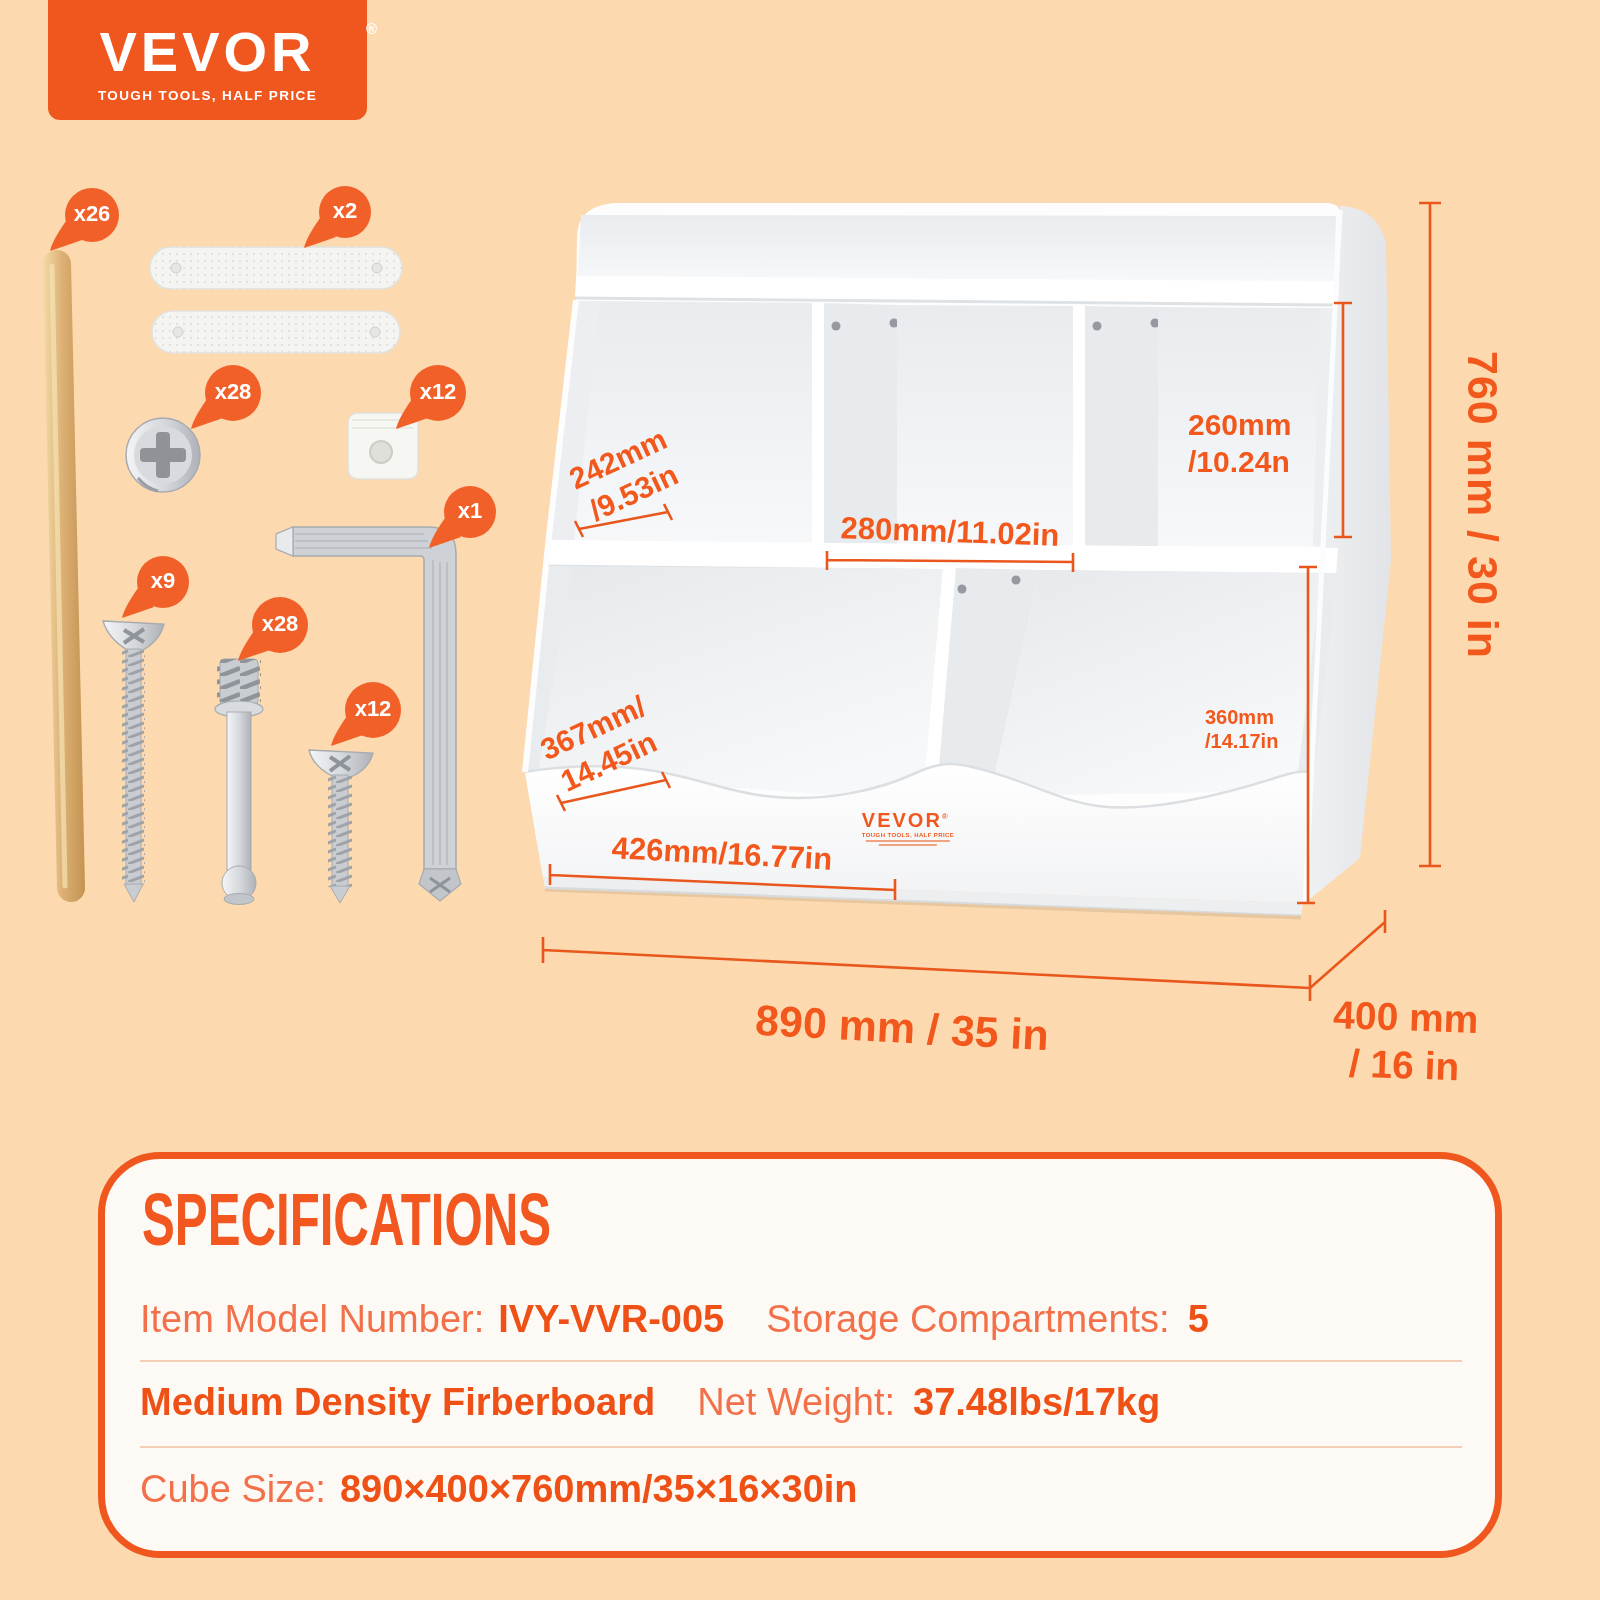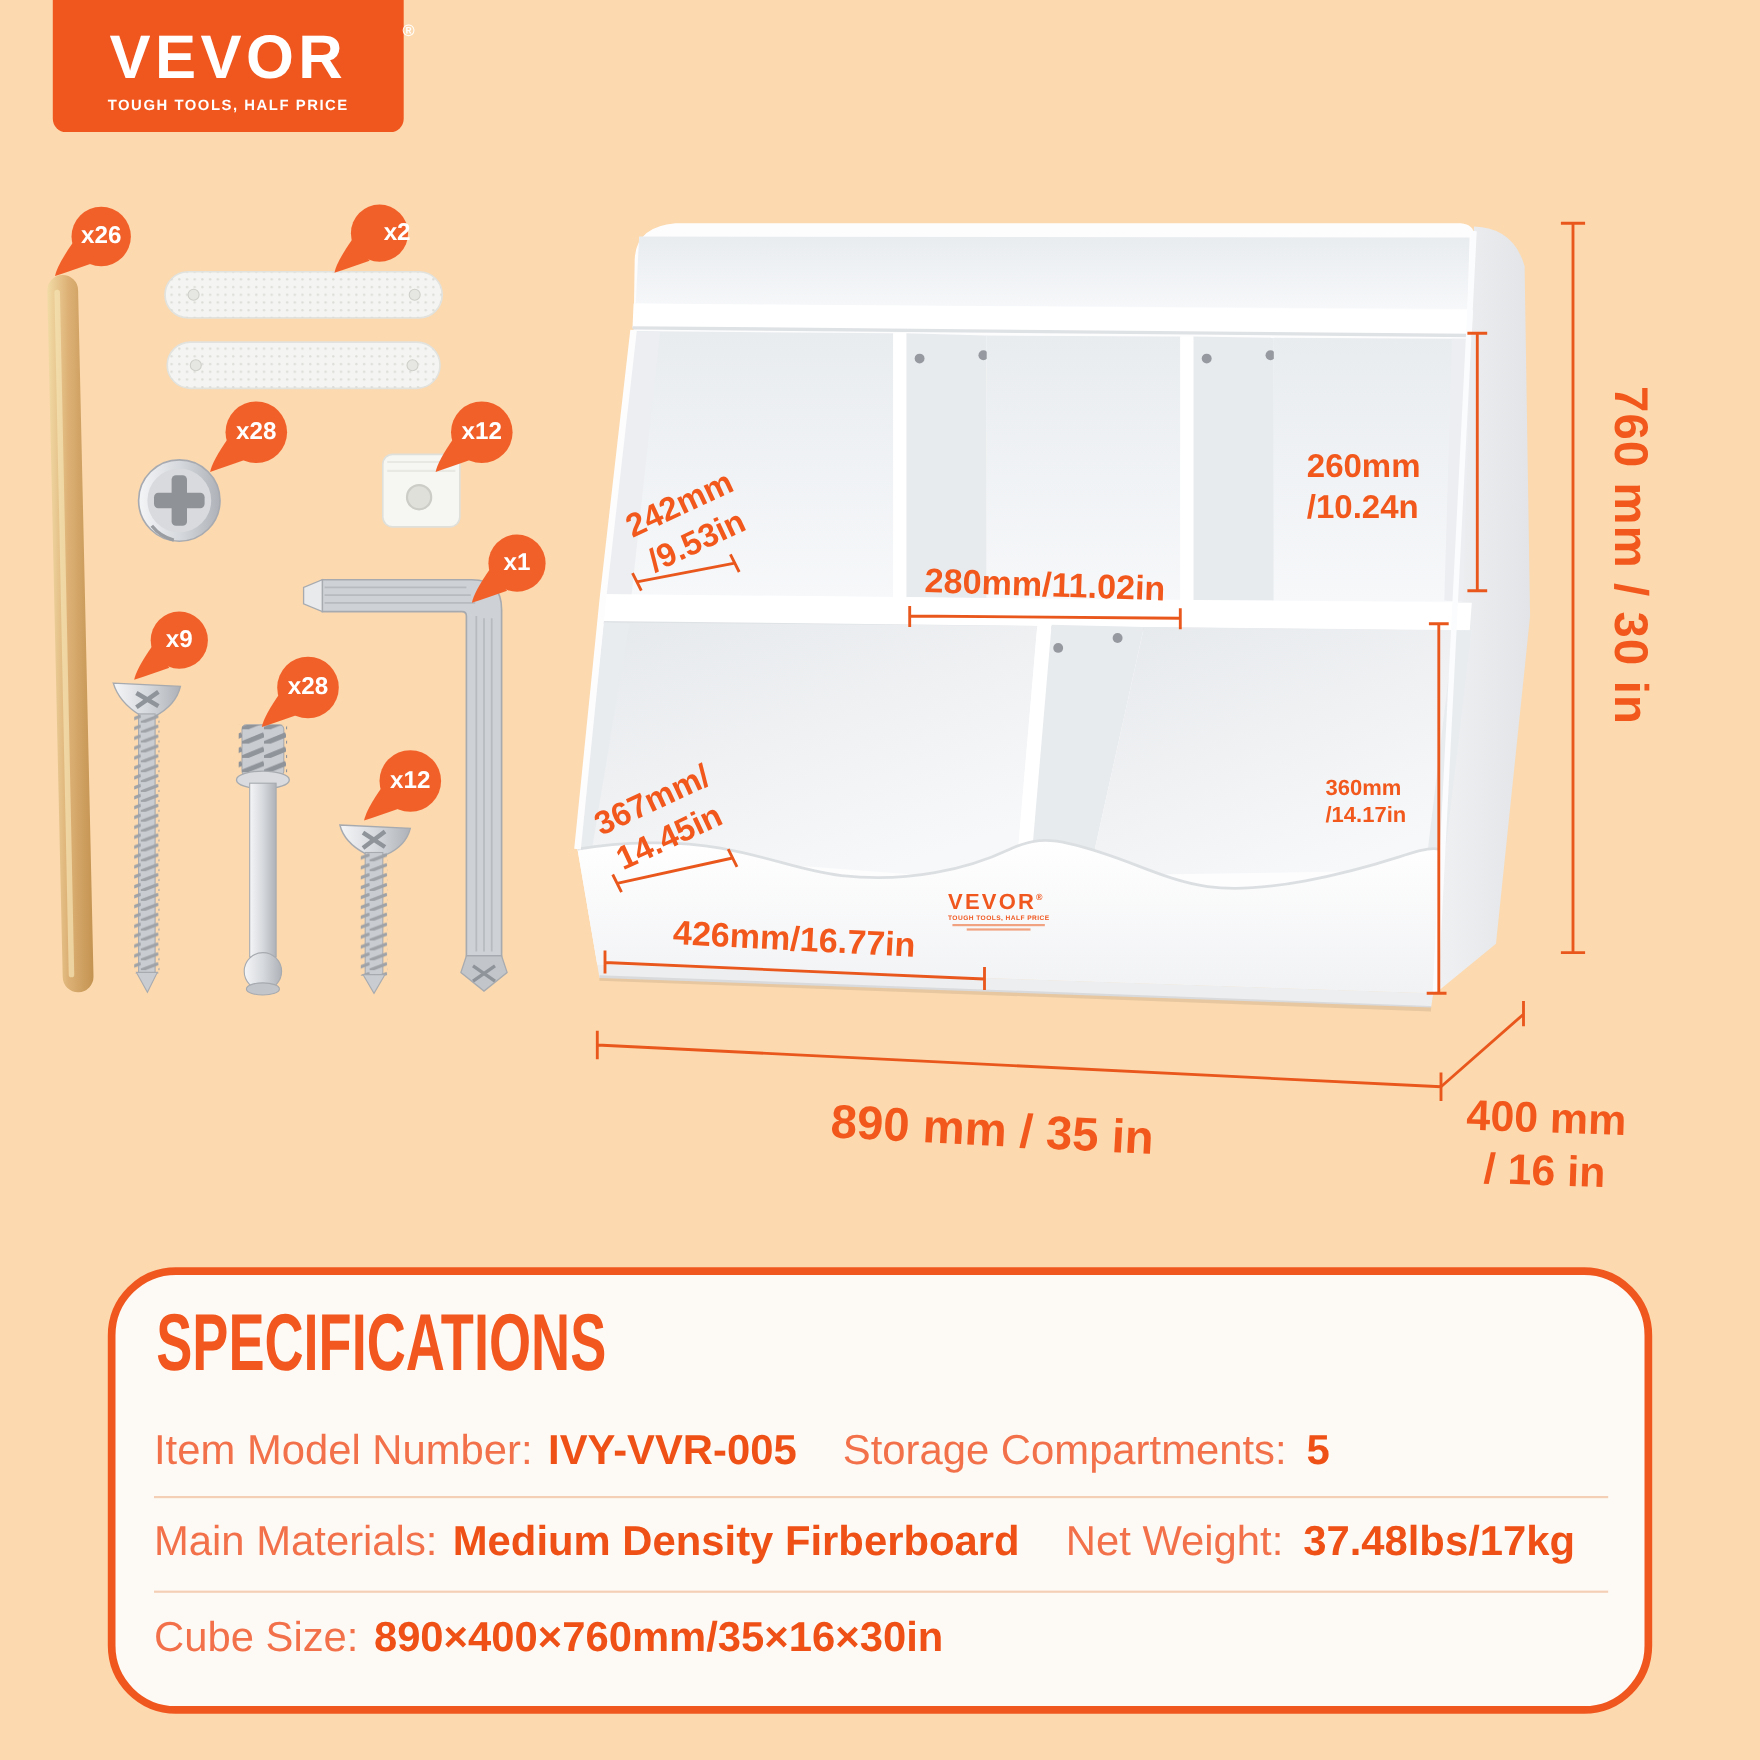--- a/index.html
+++ b/index.html
@@ -252,21 +252,21 @@
     </g>
   </svg>
 
   <div class="logo-block">
     <div class="logo-word">VEVOR</div>
     <div class="logo-reg">®</div>
     <div class="logo-tag">TOUGH TOOLS, HALF PRICE</div>
   </div>
 
   <div class="qty" style="left:92px;top:214px;">x26</div>
-  <div class="qty" style="left:345px;top:211px;margin-left:16px;">x2</div>
+  <div class="qty" style="left:345px;top:211px;">x2</div>
   <div class="qty" style="left:233px;top:392px;">x28</div>
   <div class="qty" style="left:438px;top:392px;">x12</div>
   <div class="qty" style="left:470px;top:511px;">x1</div>
   <div class="qty" style="left:163px;top:581px;">x9</div>
   <div class="qty" style="left:280px;top:624px;">x28</div>
   <div class="qty" style="left:373px;top:709px;">x12</div>
 
   <div class="dim rot" style="left:626px;top:476px;--a:-25deg;font-size:30px;">
     <span class="l">242mm</span>
       <span class="l">/9.53in</span>
@@ -306,21 +306,20 @@
     <span class="lab">Item Model Number:</span>
     <span class="val">IVY-VVR-005</span>
     <span class="pair2">
       <span class="lab">Storage Compartments:</span>
       <span class="val">5</span>
     </span>
   </div>
   <div class="divider" style="top:1360px;"></div>
 
   <div class="spec-row" style="top:1381px;">
-    <span class="lab">Main Materials:</span>
     <span class="val">Medium Density Firberboard</span>
     <span class="pair2">
       <span class="lab">Net Weight:</span>
       <span class="val">37.48lbs/17kg</span>
     </span>
   </div>
   <div class="divider" style="top:1446px;"></div>
 
   <div class="spec-row" style="top:1468px;">
     <span class="lab">Cube Size:</span>

